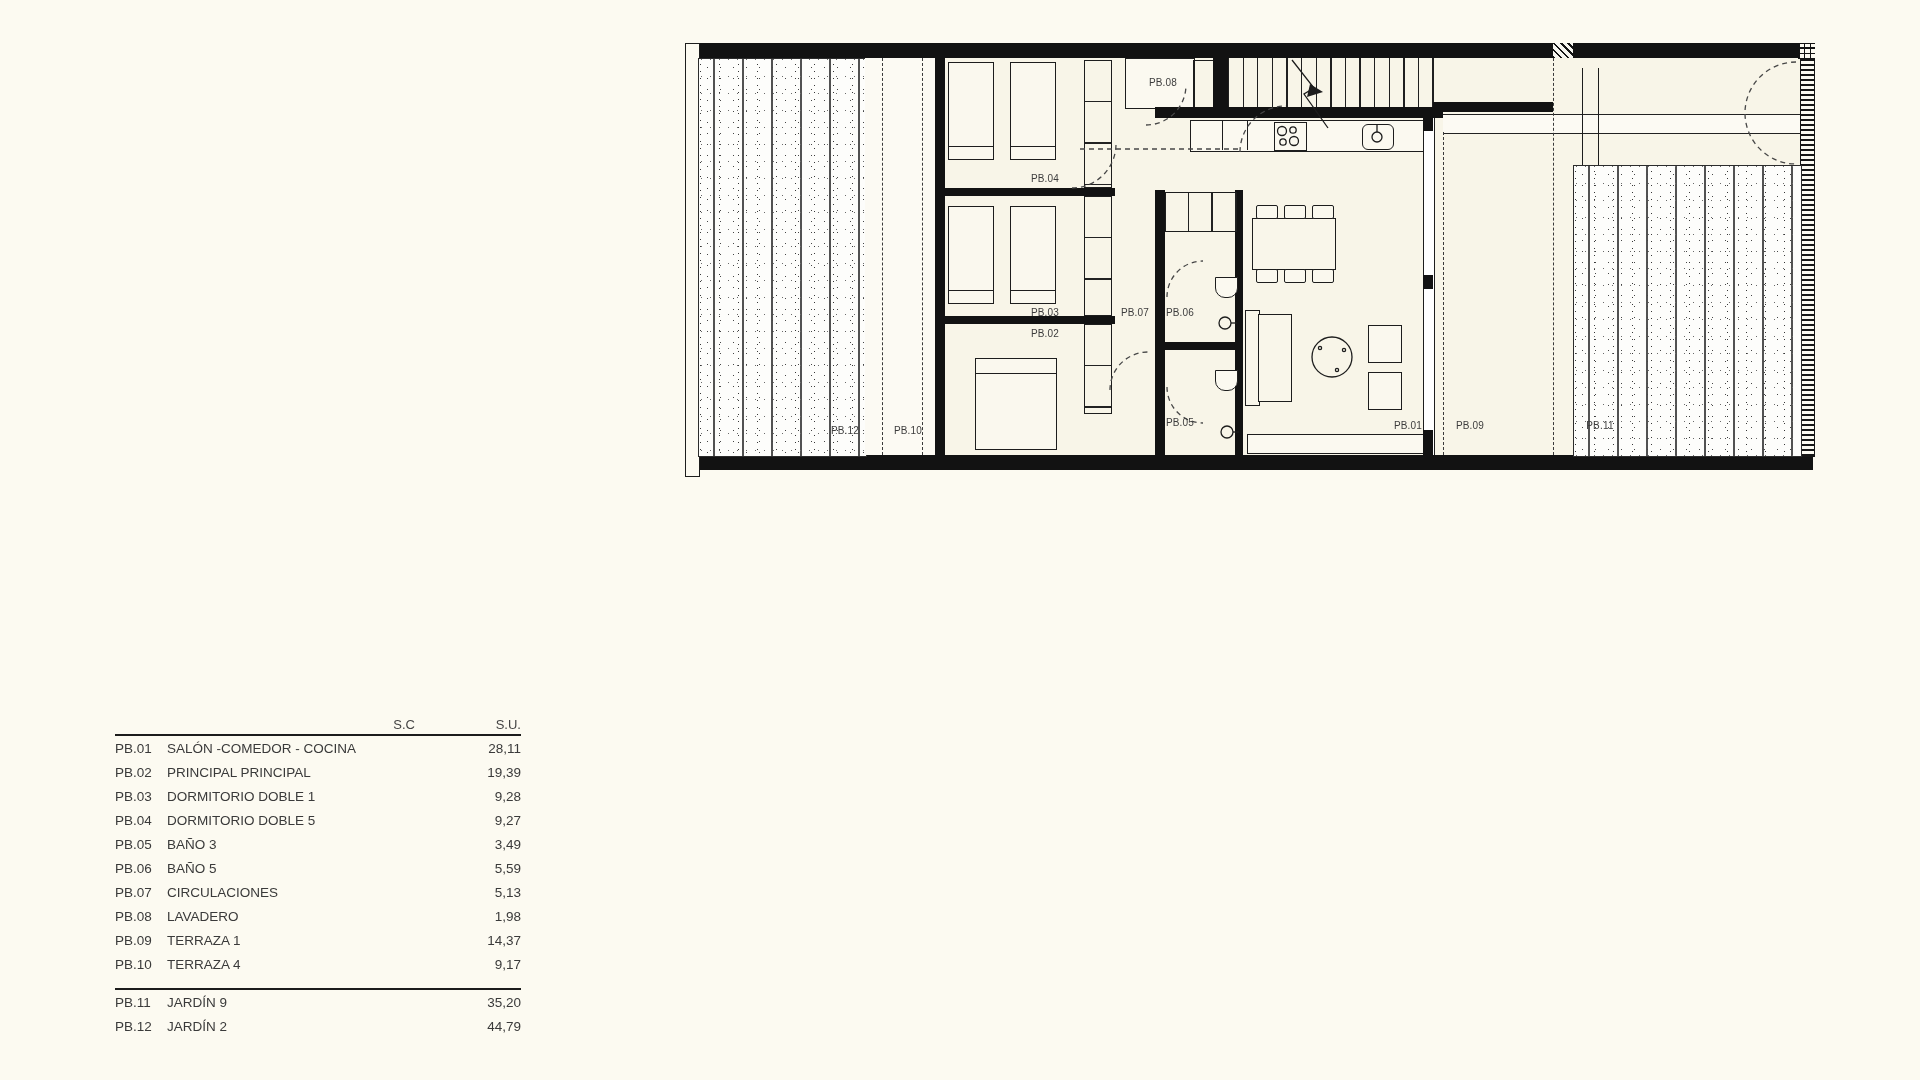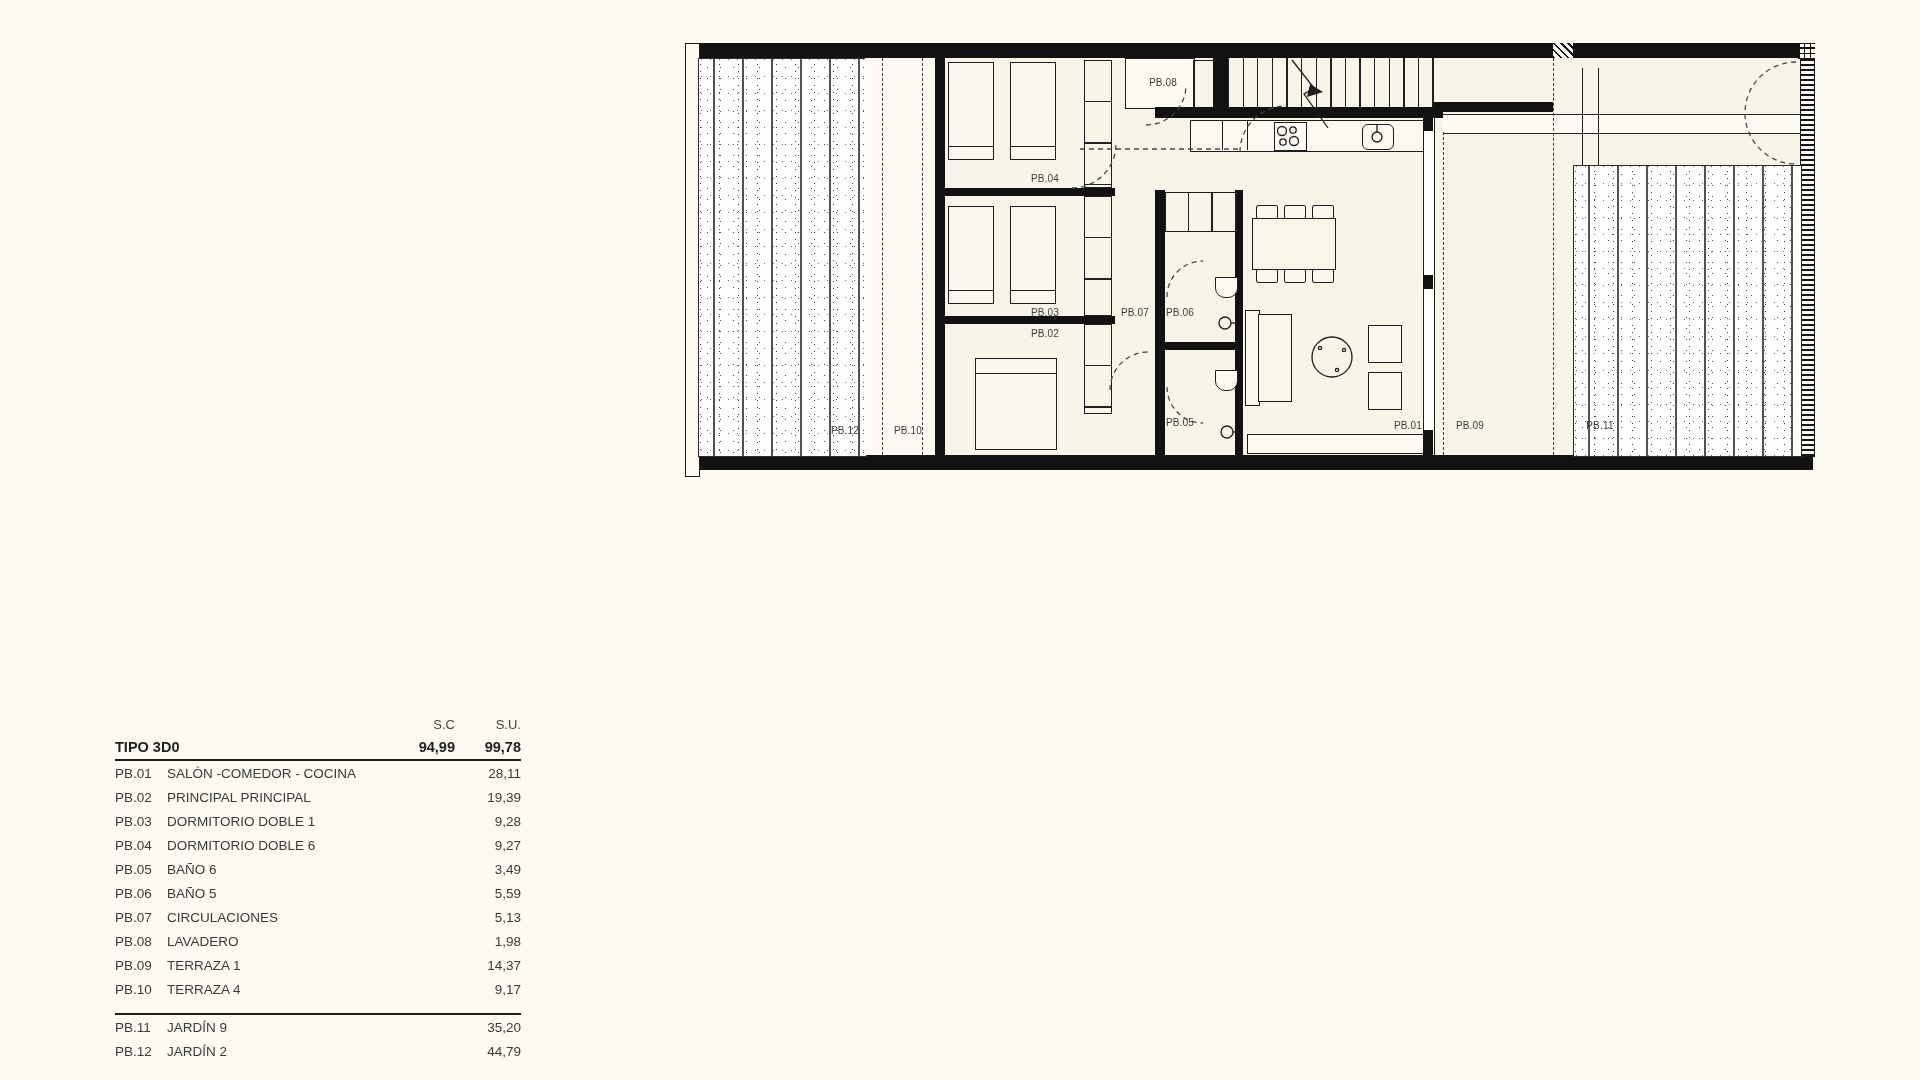--- a/index.html
+++ b/index.html
@@ -37,21 +37,21 @@
   .bed{position:absolute;border:1.4px solid #1d1d1d;background:#faf8ee;}
   .bedline{position:absolute;left:0;right:0;height:1.3px;background:#1d1d1d;}
   .chair{position:absolute;border:1.3px solid #1d1d1d;background:#faf8ee;border-radius:2px;}
   .toilet{position:absolute;border:1.4px solid #1d1d1d;background:#fbf9f0;border-radius:0 0 10px 10px;}
   .rlabel{position:absolute;transform:translate(-50%,-50%);font-size:10px;letter-spacing:.2px;color:#3d3d3d;white-space:nowrap;}
   .svglayer{position:absolute;left:0;top:0;width:1135px;height:432px;}
 
   
   .areas{position:absolute;left:115px;top:714px;width:406px;color:#3a3a3a;}
   .trow{display:grid;grid-template-columns:52px 1fr 85px 66px;align-items:center;height:24px;}
-  .thead{height:20px;}
+  .thead{height:20px;gap:40px;}
   .tc{font-size:13.5px;color:#3a3a3a;}
   .num{text-align:right;}
   .total{height:25px;}
   .total .tc{font-weight:bold;font-size:14.5px;color:#1e1e1e;}
   .thead .tc{font-size:13px;color:#444;}
   .tline{height:2px;background:#1c1c1c;margin:0;}
   .tspacer{height:12px;}
 </style>
 </head>
 <body>
@@ -193,25 +193,20 @@
 
   <section class="areas">
 
     <div class="trow thead">
       <span class="tc"></span>
       <span class="tc"></span>
       <span class="tc num">S.C</span>
       <span class="tc num">S.U.</span>
     </div>
 
-    <div class="trow total">
-      <span class="tc" style="grid-column:1 / span 2;">TIPO 3D0</span>
-      <span class="tc num">94,99</span>
-      <span class="tc num">99,78</span>
-    </div>
 
     <div class="tline"></div>
 
     <div class="trow">
       <span class="tc">PB.01</span>
       <span class="tc">SALÓN -COMEDOR - COCINA</span>
       <span class="tc num"></span>
       <span class="tc num">28,11</span>
     </div>
     <div class="trow">
@@ -221,27 +216,27 @@
       <span class="tc num">19,39</span>
     </div>
     <div class="trow">
       <span class="tc">PB.03</span>
       <span class="tc">DORMITORIO DOBLE 1</span>
       <span class="tc num"></span>
       <span class="tc num">9,28</span>
     </div>
     <div class="trow">
       <span class="tc">PB.04</span>
-      <span class="tc">DORMITORIO DOBLE 6</span>
+      <span class="tc">DORMITORIO DOBLE 5</span>
       <span class="tc num"></span>
       <span class="tc num">9,27</span>
     </div>
     <div class="trow">
       <span class="tc">PB.05</span>
-      <span class="tc">BAÑO 6</span>
+      <span class="tc">BAÑO 3</span>
       <span class="tc num"></span>
       <span class="tc num">3,49</span>
     </div>
     <div class="trow">
       <span class="tc">PB.06</span>
       <span class="tc">BAÑO 5</span>
       <span class="tc num"></span>
       <span class="tc num">5,59</span>
     </div>
     <div class="trow">

